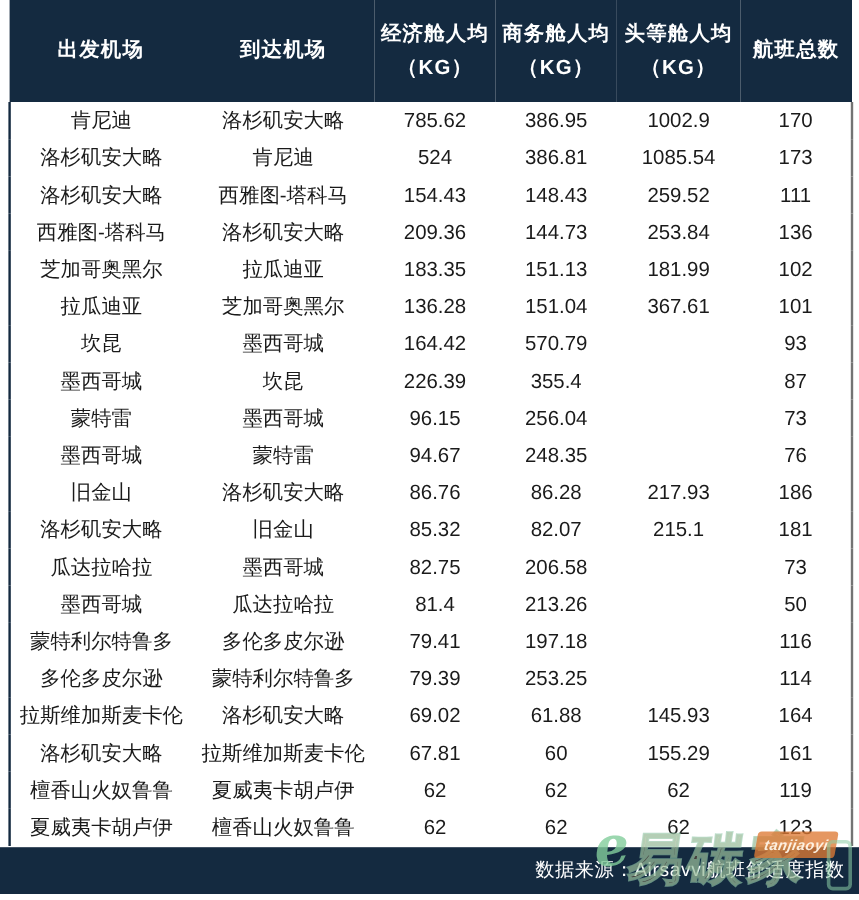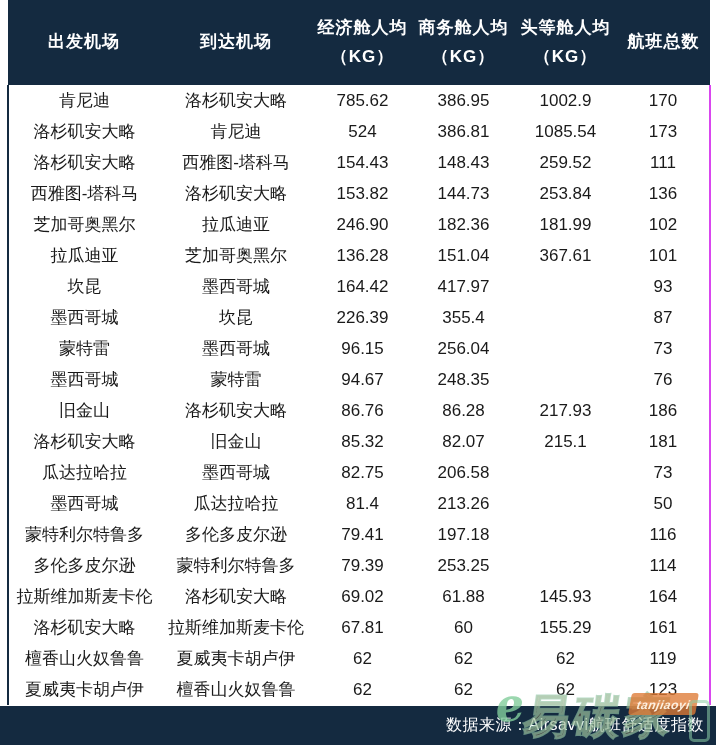--- a/index.html
+++ b/index.html
@@ -34,21 +34,21 @@
     height: 31px;
     text-align: center;
     vertical-align: middle;
     font-size: 17px;
     color: #1a1a1a;
     background: #ffffff;
     white-space: nowrap;
     overflow: hidden;
   }
   tbody td:first-child { border-left: 2px solid #142a40; }
-  tbody td:last-child { border-right: 2px solid #d946ef; margin-top: 20px; }
+  tbody td:last-child { border-right: 2px solid #737373; margin-top: 20px; }
   .footer {
     position: absolute;
     top: 706px;
     left: 0;
     width: 716px;
     height: 39px;
     background: #142a40;
     display: flex;
     align-items: center;
     justify-content: flex-end;
@@ -157,46 +157,46 @@
             <td>洛杉矶安大略</td>
             <td>西雅图-塔科马</td>
             <td>154.43</td>
             <td>148.43</td>
             <td>259.52</td>
             <td>111</td>
           </tr>
           <tr>
             <td>西雅图-塔科马</td>
             <td>洛杉矶安大略</td>
-            <td>153.82</td>
+            <td>209.36</td>
             <td>144.73</td>
             <td>253.84</td>
             <td>136</td>
           </tr>
           <tr>
             <td>芝加哥奥黑尔</td>
             <td>拉瓜迪亚</td>
-            <td>246.90</td>
-            <td>182.36</td>
+            <td>183.35</td>
+            <td>151.13</td>
             <td>181.99</td>
             <td>102</td>
           </tr>
           <tr>
             <td>拉瓜迪亚</td>
             <td>芝加哥奥黑尔</td>
             <td>136.28</td>
             <td>151.04</td>
             <td>367.61</td>
             <td>101</td>
           </tr>
           <tr>
             <td>坎昆</td>
             <td>墨西哥城</td>
             <td>164.42</td>
-            <td>417.97</td>
+            <td>570.79</td>
             <td></td>
             <td>93</td>
           </tr>
           <tr>
             <td>墨西哥城</td>
             <td>坎昆</td>
             <td>226.39</td>
             <td>355.4</td>
             <td></td>
             <td>87</td>

